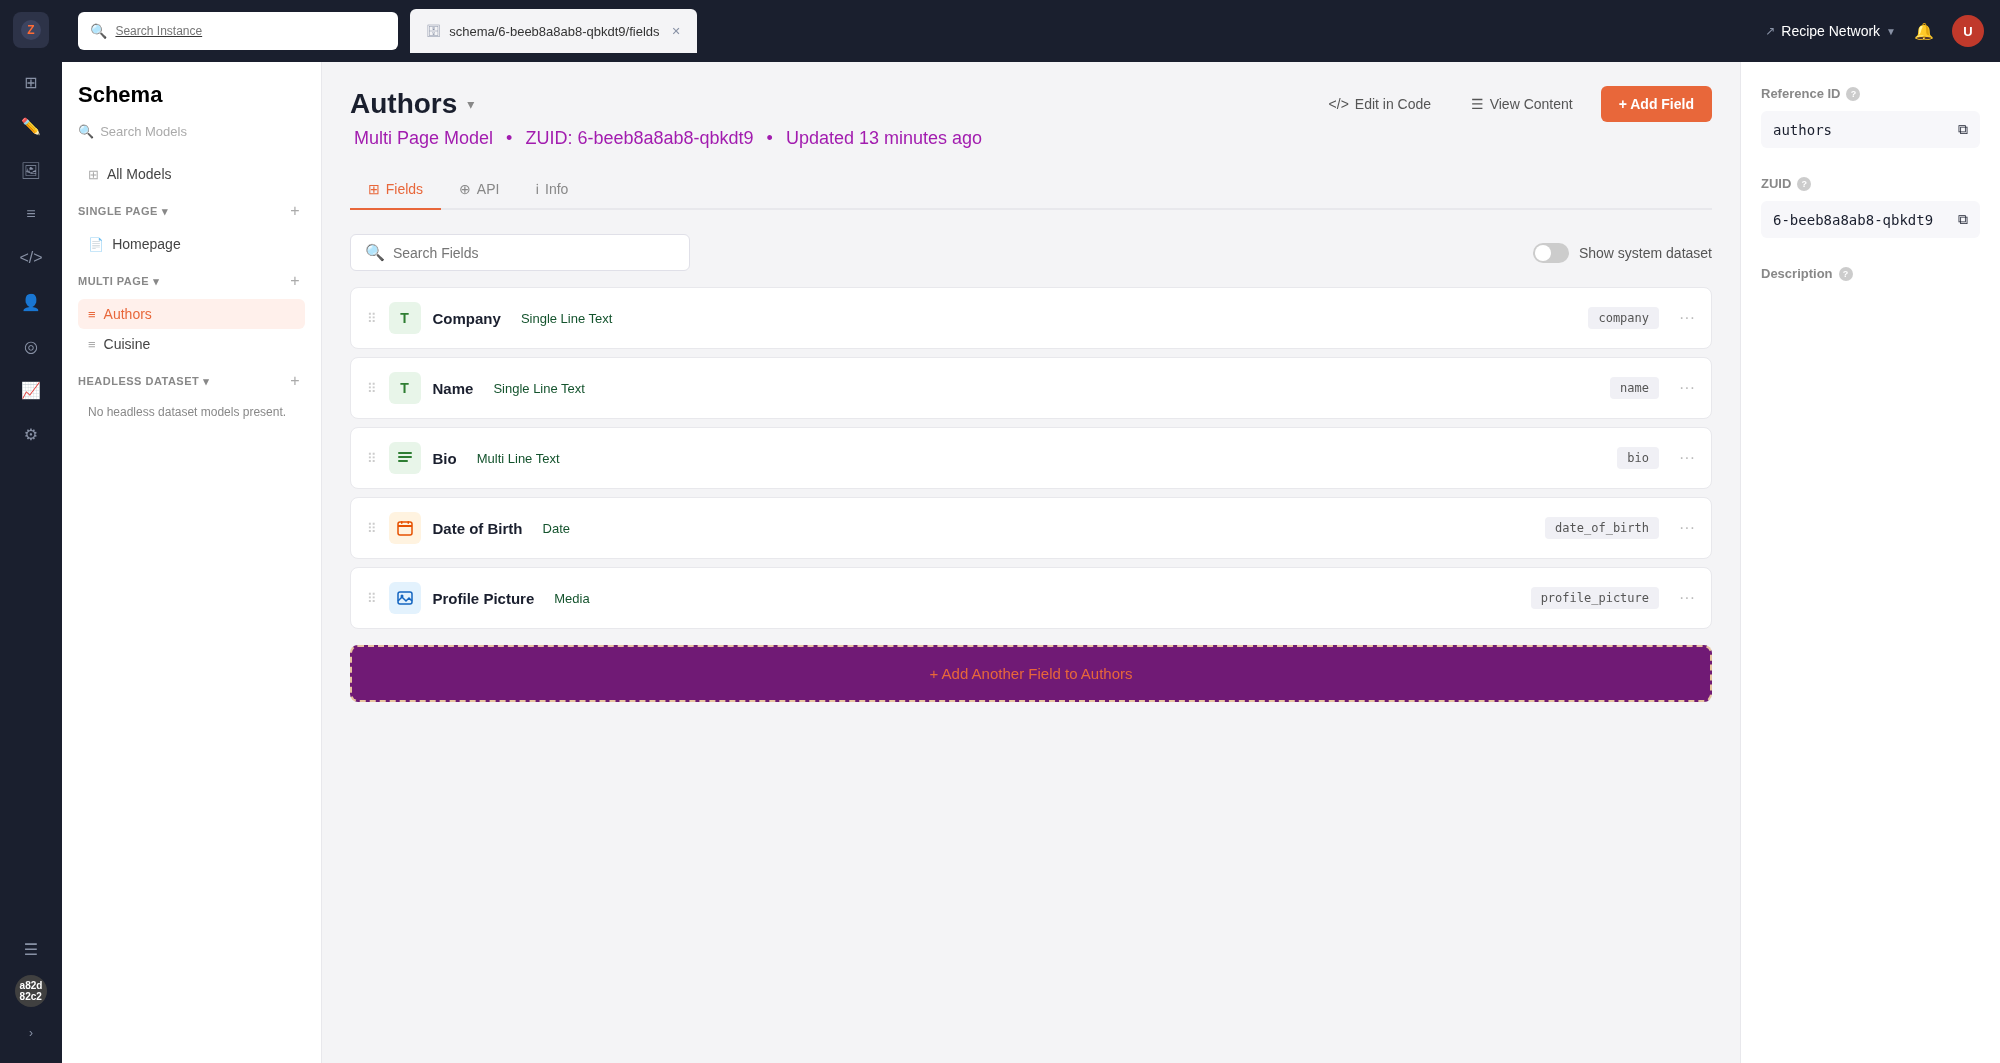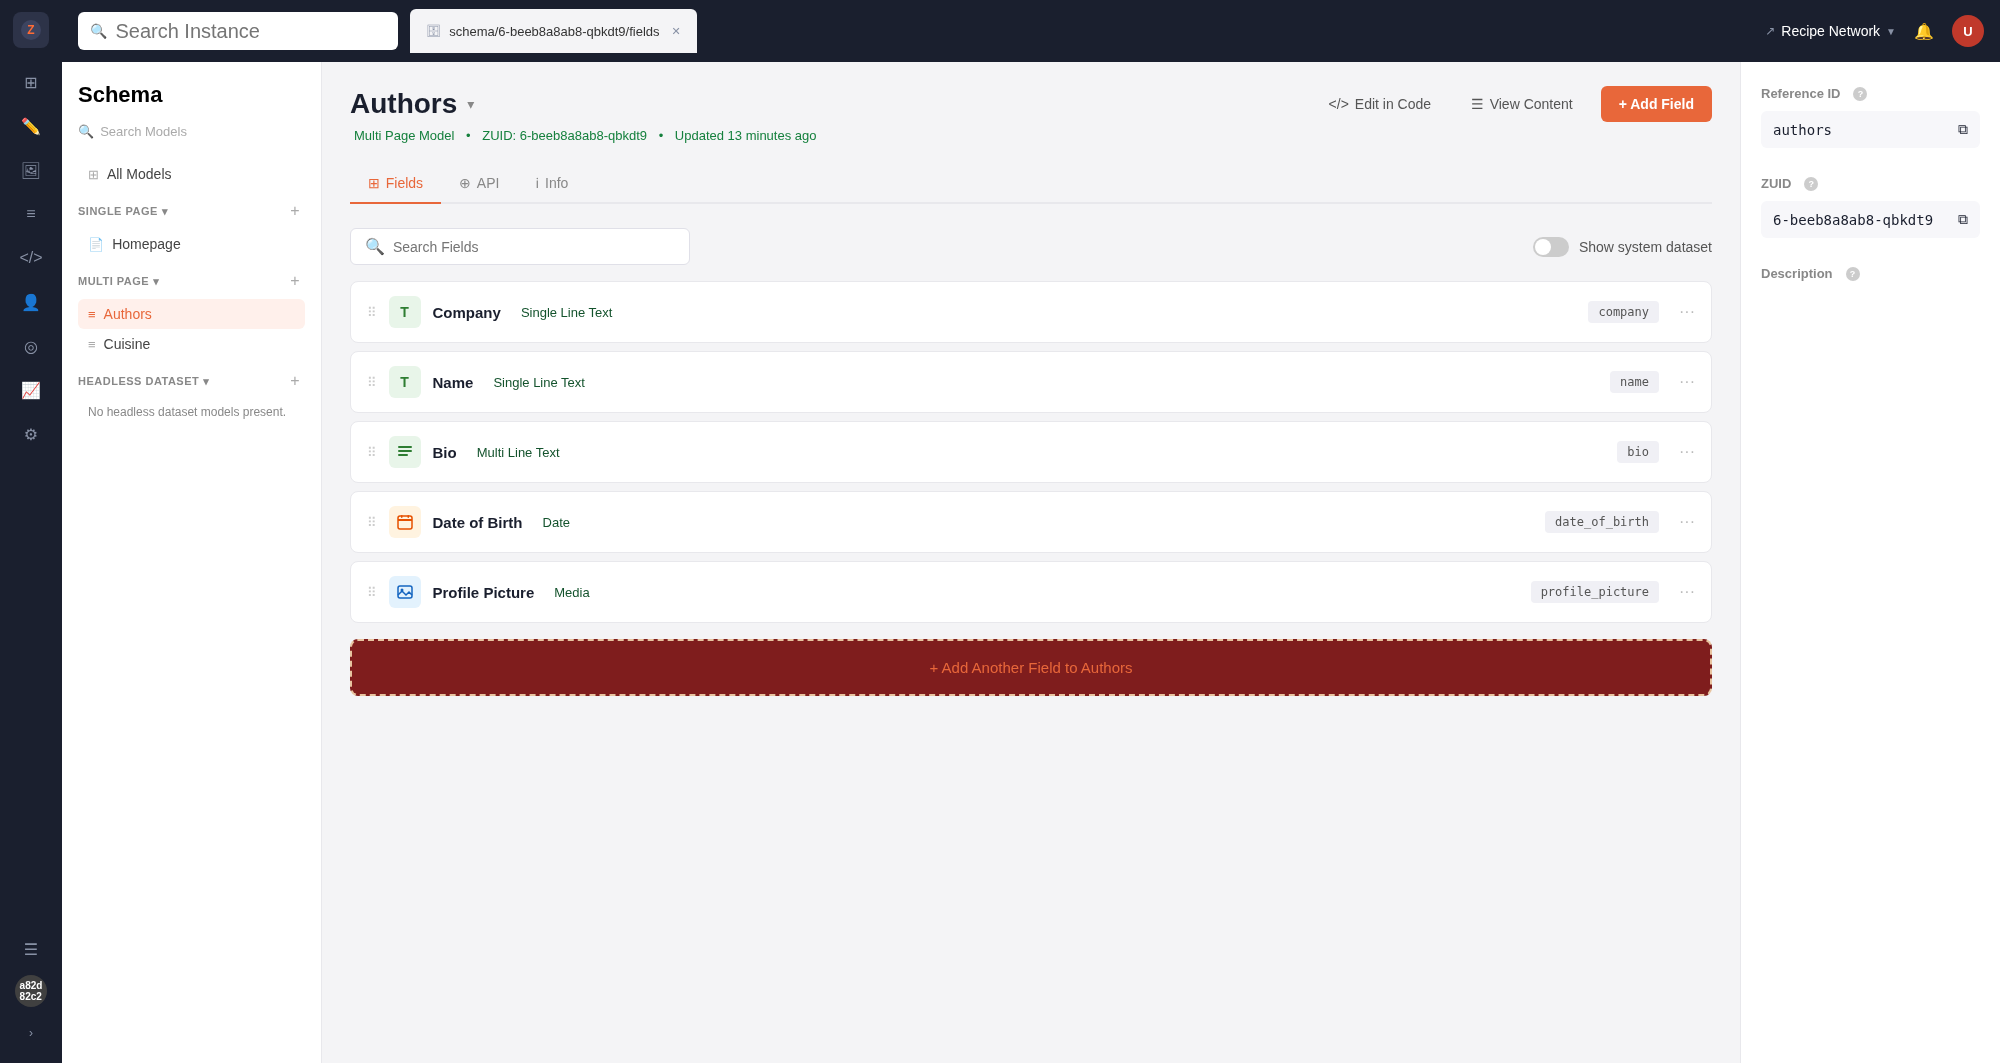--- a/index.html
+++ b/index.html
@@ -62,23 +62,24 @@
       background: #fff;
       border-radius: 6px;
       display: flex; align-items: center;
       padding: 0 12px;
       width: 320px;
       height: 38px;
       gap: 8px;
     }
     .search-box input {
       border: none; outline: none;
-      font-size: 20px; color: #333;
+      font-size: 12px; color: #333;
       background: transparent;
       width: 100%;
+      text-decoration: underline;
     }
     .search-box .search-icon { color: #999; font-size: 14px; }
 
     .tab-bar {
       display: flex; align-items: center;
       gap: 4px;
       flex: 1;
     }
     .tab {
       background: #2d3348;
@@ -223,21 +224,21 @@
       border: none;
       border-radius: 6px;
       padding: 10px 18px;
       font-size: 14px;
       font-weight: 600;
       cursor: pointer;
       display: flex; align-items: center; gap: 6px;
     }
 
     .subtitle {
-      font-size: 13px; color: #15803d; margin-bottom: 20px;
+      font-size: 18px; color: #a21caf; margin-bottom: 20px;
     }
     .subtitle span { margin: 0 4px; }
 
     
     .tabs {
       display: flex; gap: 0;
       border-bottom: 2px solid #e8e8ec;
       margin-bottom: 24px;
     }
     .tab-item {
@@ -334,35 +335,35 @@
       border: 2px dashed #e8c4a0;
       border-radius: 8px;
       padding: 18px;
       display: flex; align-items: center; justify-content: center;
       gap: 8px;
       color: #e8673a;
       font-size: 15px;
       font-weight: 500;
       cursor: pointer;
       margin-top: 8px;
-      background: #7f1d1d;
+      background: #701a75;
     }
 
     
     .right-panel {
       width: 260px;
       background: #fff;
       border-left: 1px solid #e8e8ec;
       padding: 24px 20px;
       flex-shrink: 0;
     }
     .panel-section { margin-bottom: 28px; }
     .panel-label {
       font-size: 13px; font-weight: 600; color: #888;
-      display: flex; align-items: center; gap: 13px;
+      display: flex; align-items: center; gap: 6px;
       margin-bottom: 10px;
     }
     .panel-label .info-dot {
       width: 14px; height: 14px;
       background: #ccc;
       border-radius: 50%;
       display: flex; align-items: center; justify-content: center;
       font-size: 9px; color: #fff; font-weight: 700;
     }
     .panel-value {

